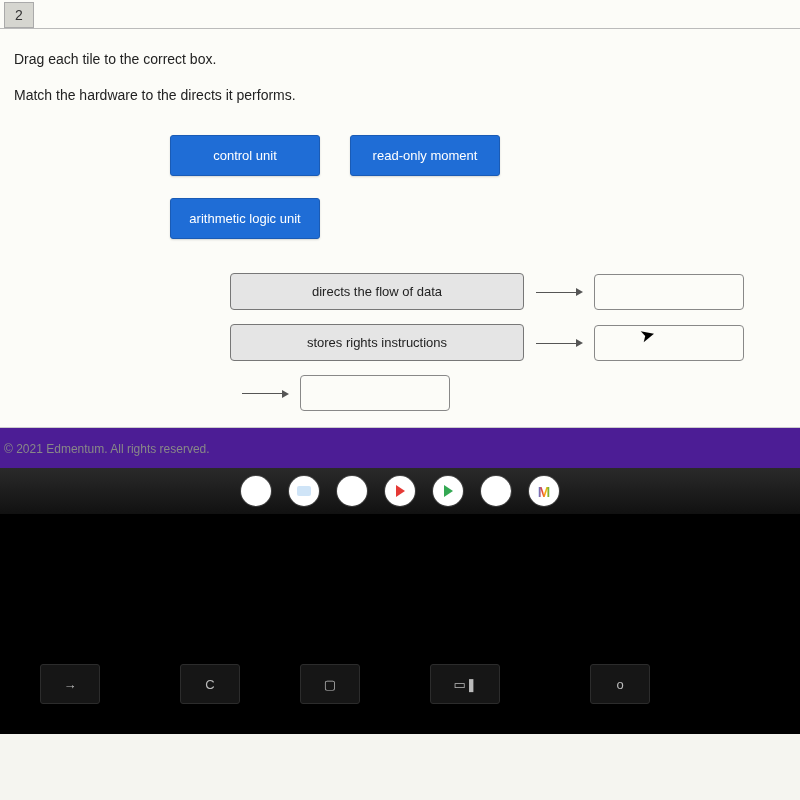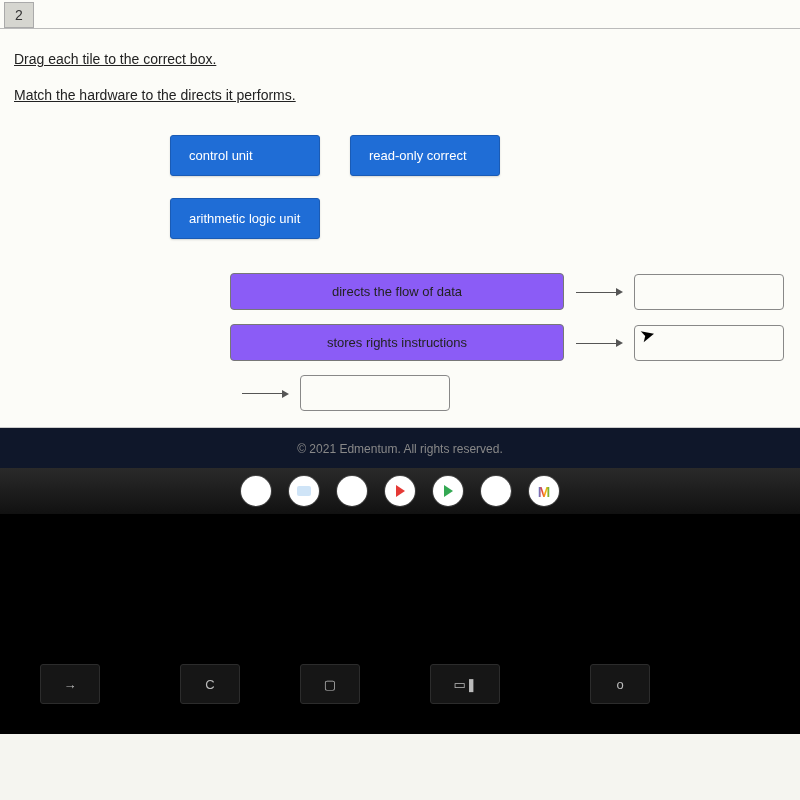--- a/index.html
+++ b/index.html
@@ -29,58 +29,57 @@
     color: #333;
     margin: 2px 0 0 4px;
   }
   .instructions {
     padding: 22px 14px 4px 14px;
   }
   .instructions p {
     font-size: 14px;
     color: #222;
     margin-bottom: 20px;
-    text-decoration: underline;
   }
   .tiles {
     padding: 8px 0 8px 170px;
     display: flex;
     flex-wrap: wrap;
     gap: 22px 30px;
     max-width: 620px;
   }
   .tile {
     background: #1f6dd6;
     color: #fff;
     font-size: 13px;
     border: 1px solid #1a5bb5;
     border-radius: 3px;
     padding: 12px 18px;
     min-width: 150px;
-    text-align: left;
+    text-align: center;
     cursor: grab;
     box-shadow: 0 1px 2px rgba(0,0,0,0.15);
   }
   .matching {
     padding: 26px 0 12px 230px;
   }
   .row {
     display: flex;
     align-items: center;
     margin-bottom: 14px;
   }
   .prompt {
     border: 1px solid #777;
     border-radius: 4px;
-    background: #8b5cf6;
+    background: #e5e5e5;
     font-size: 13px;
     color: #222;
     text-align: center;
     padding: 10px 8px;
-    width: 334px;
+    width: 294px;
   }
   .arrow {
     width: 70px;
     text-align: center;
     color: #444;
     font-size: 18px;
     position: relative;
   }
   .arrow-line {
     display: inline-block;
@@ -99,22 +98,21 @@
     border: 1px solid #888;
     border-radius: 4px;
     width: 150px;
     height: 36px;
     background: #fcfcf8;
   }
   .copyright {
     font-size: 12px;
     color: #888;
     padding: 14px 4px 12px 4px;
-    background: #0f172a;
-    text-align: center;
+    background: #4c1d95;
   }
   .shelf {
     width: 100%;
     height: 46px;
     background: linear-gradient(#2a2a2a, #111);
     display: flex;
     justify-content: center;
     align-items: center;
     gap: 18px;
   }
@@ -178,21 +176,21 @@
     <div class="qnum">2</div>
   </div>
 
   <div class="instructions">
     <p>Drag each tile to the correct box.</p>
     <p>Match the hardware to the directs it performs.</p>
   </div>
 
   <div class="tiles">
     <div class="tile">control unit</div>
-    <div class="tile">read-only correct</div>
+    <div class="tile">read-only moment</div>
     <div class="tile">arithmetic logic unit</div>
   </div>
 
   <div class="matching">
 
     <div class="row">
       <div class="prompt">directs the flow of data</div>
       <div class="arrow"><span class="arrow-line"></span><span class="arrow-head"></span></div>
       <div class="drop"></div>
     </div>

